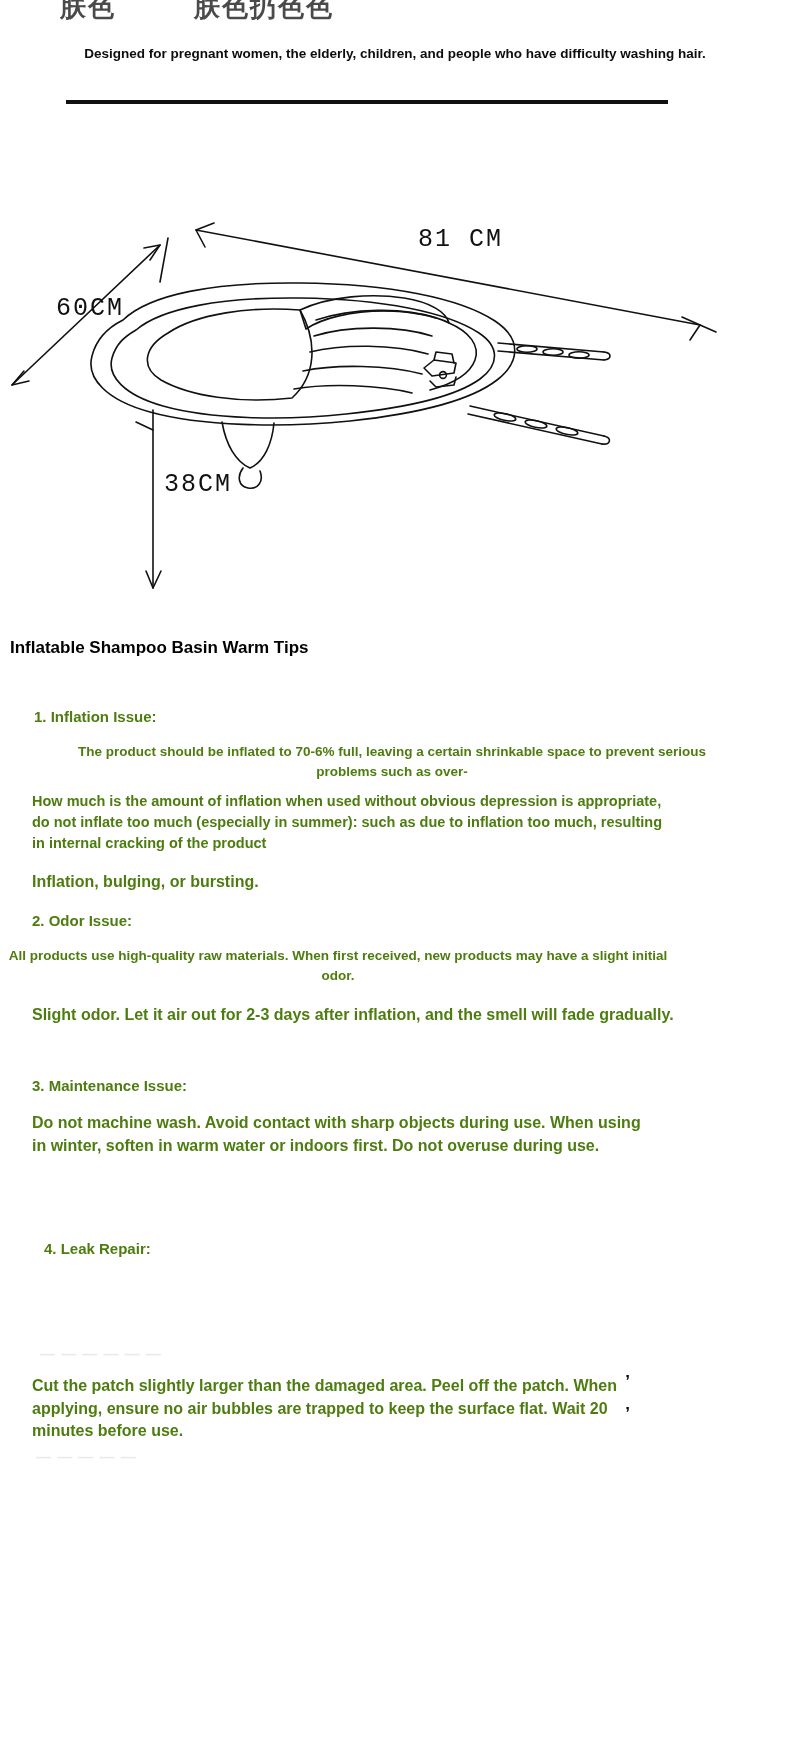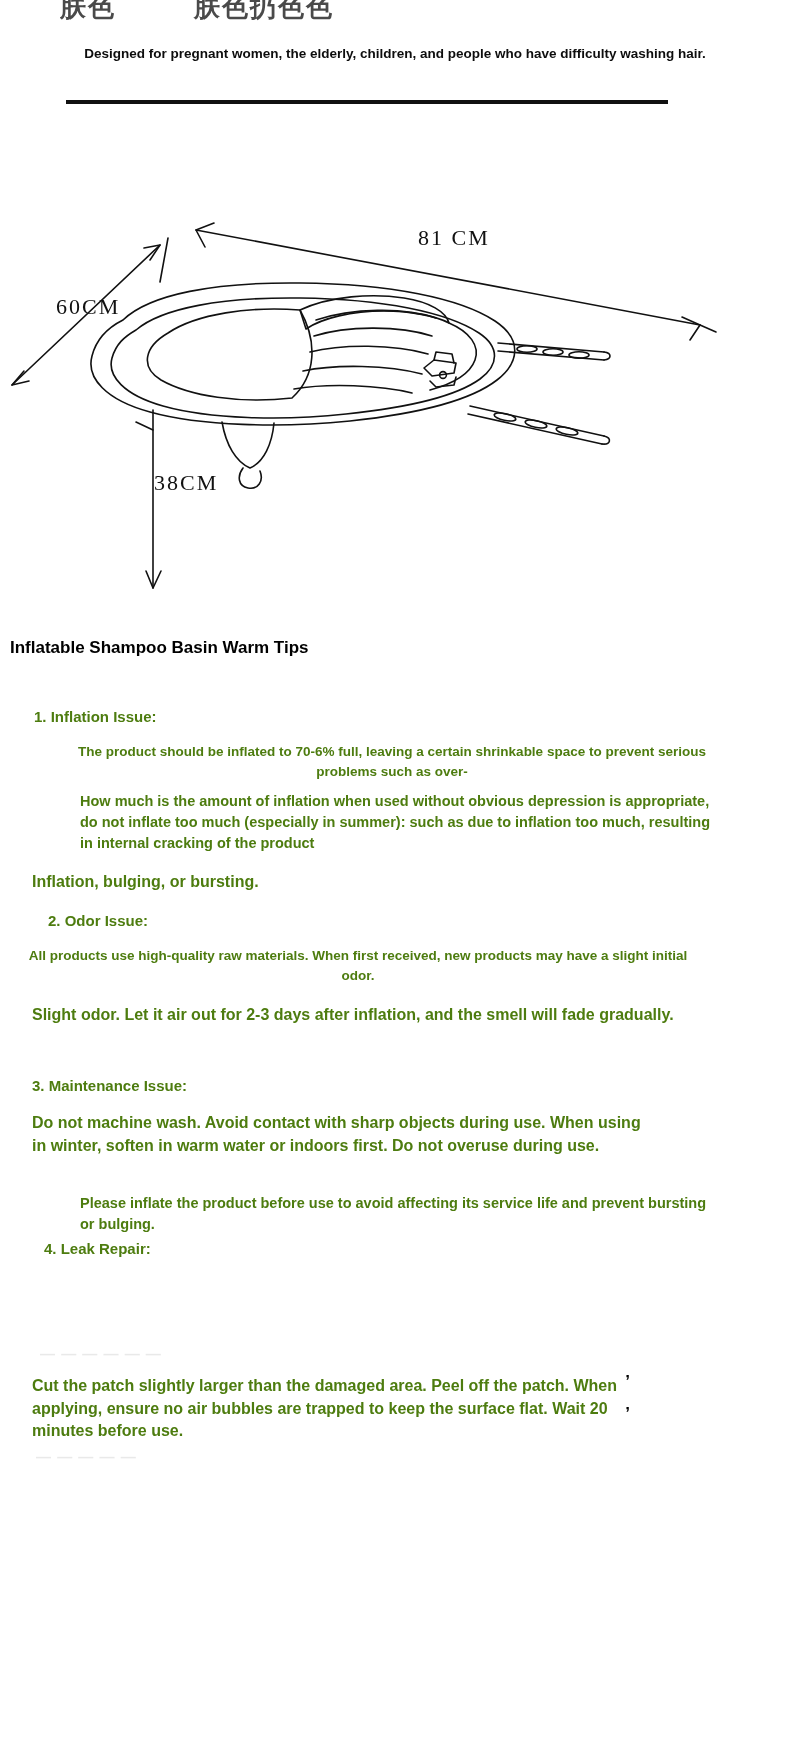--- a/index.html
+++ b/index.html
@@ -62,29 +62,29 @@
   
   .diagram {
     position: absolute;
     top: 190px;
     left: 0;
     width: 790px;
     height: 420px;
   }
   .dim-label {
     position: absolute;
-    font-size: 22px;
+    font-size: 25px;
     font-weight: 500;
     letter-spacing: 2px;
     color: #111;
-    font-family: Liberation Serif, serif;
+    font-family: Liberation Mono, monospace;
   }
   .dim-81 { top: 35px; left: 418px; }
   .dim-60 { top: 104px; left: 56px; }
-  .dim-38 { top: 280px; left: 154px; }
+  .dim-38 { top: 280px; left: 164px; }
 
   
   .tips-title {
     position: absolute;
     top: 638px;
     left: 10px;
     font-size: 17px;
     font-weight: 700;
     color: #000;
   }
@@ -100,21 +100,20 @@
     font-size: 13.5px;
     font-weight: 600;
     line-height: 1.45;
     text-align: center;
   }
 
   .p-mid {
     font-size: 14.5px;
     font-weight: 600;
     line-height: 1.45;
-    margin-left: 48px;
   }
 
   .p-big {
     font-size: 16px;
     font-weight: 700;
     line-height: 1.42;
   }
 
   .quote-marks {
     position: absolute;
@@ -233,27 +232,26 @@
     <div class="dim-label dim-38">38CM</div>
   </div>
 
   <div class="tips-title">Inflatable Shampoo Basin Warm Tips</div>
 
   <div class="blk h-item" style="top:708px; left:34px;">1. Inflation Issue:</div>
   <div class="blk p-small" style="top:742px; left:52px; width:680px;">The product should be inflated to 70-6% full, leaving a certain shrinkable space to prevent serious problems such as over-</div>
   <div class="blk p-mid" style="top:791px; left:32px; width:630px;">How much is the amount of inflation when used without obvious depression is appropriate, do not inflate too much (especially in summer): such as due to inflation too much, resulting in internal cracking of the product</div>
   <div class="blk p-big" style="top:871px; left:32px; width:640px;">Inflation, bulging, or bursting.</div>
 
-  <div class="blk h-item" style="top:912px; left:48px;">2. Odor Issue:</div>
-  <div class="blk p-small" style="top:946px; left:22px; width:672px;">All products use high-quality raw materials. When first received, new products may have a slight initial odor.</div>
+  <div class="blk h-item" style="top:912px; left:32px;">2. Odor Issue:</div>
+  <div class="blk p-small" style="top:946px; left:2px; width:672px;">All products use high-quality raw materials. When first received, new products may have a slight initial odor.</div>
   <div class="blk p-big" style="top:1004px; left:32px; width:650px;">Slight odor. Let it air out for 2-3 days after inflation, and the smell will fade gradually.</div>
 
   <div class="blk h-item" style="top:1077px; left:32px;">3. Maintenance Issue:</div>
   <div class="blk p-big" style="top:1112px; left:32px; width:610px;">Do not machine wash. Avoid contact with sharp objects during use. When using in winter, soften in warm water or indoors first. Do not overuse during use.</div>
-  <div class="blk p-mid" style="top:1193px; left:32px; width:640px;">Please inflate the product before use to avoid affecting its service life and prevent bursting or bulging.</div>
 
   <div class="blk h-item" style="top:1240px; left:44px;">4. Leak Repair:</div>
   <div class="blk p-big" style="top:1375px; left:32px; width:585px;">Cut the patch slightly larger than the damaged area. Peel off the patch. When applying, ensure no air bubbles are trapped to keep the surface flat. Wait 20 minutes before use.</div>
 
   <div class="quote-marks" style="top:1372px;">’</div>
   <div class="quote-marks" style="top:1404px;">’</div>
 
   <div class="ghost" style="top:1345px; left:40px;">— — — — — —</div>
   <div class="ghost" style="top:1448px; left:36px;">— — — — —</div>
 

